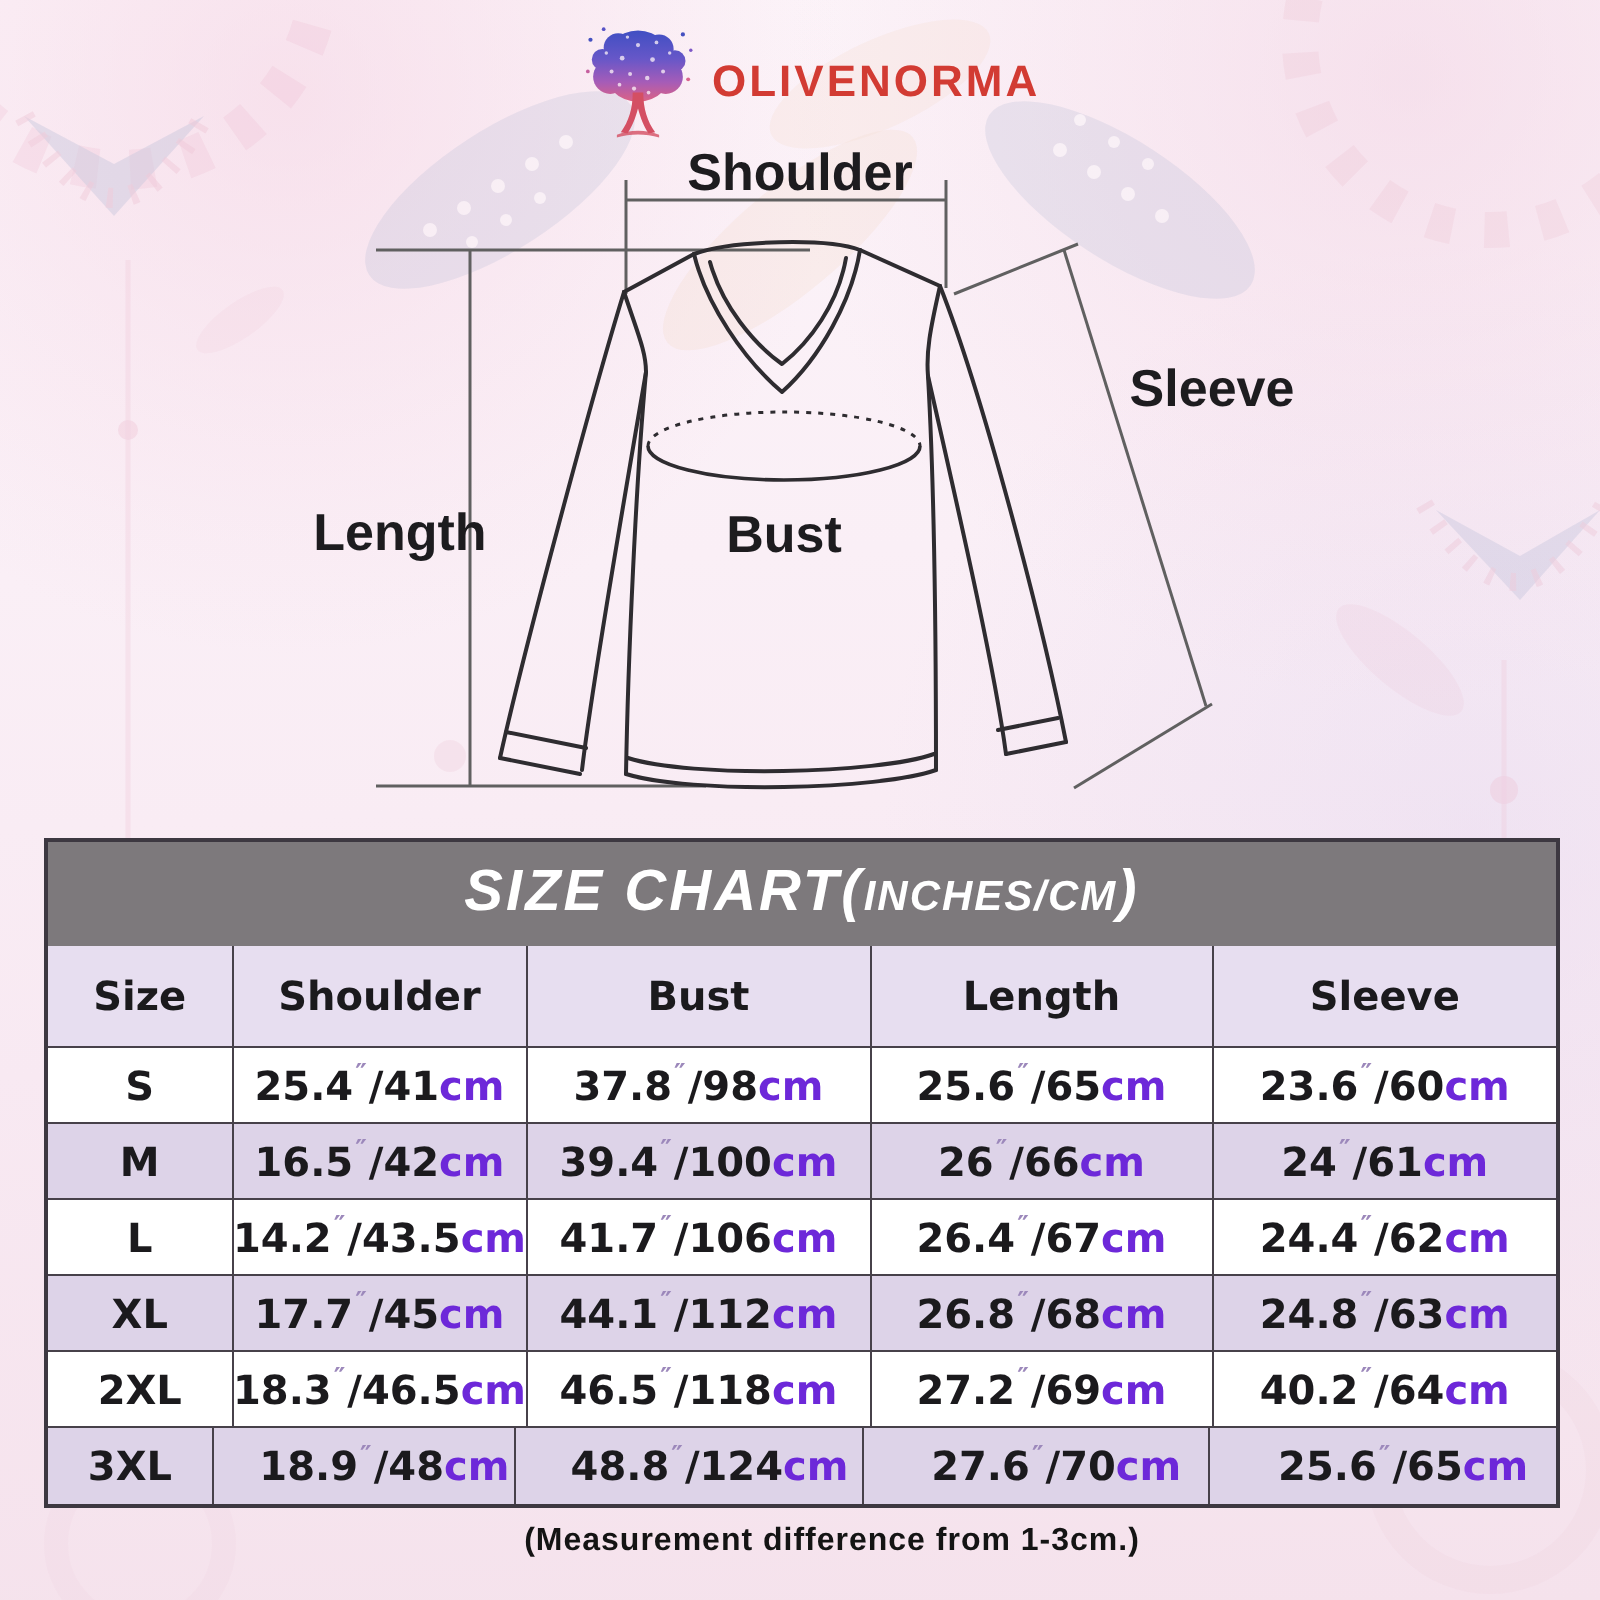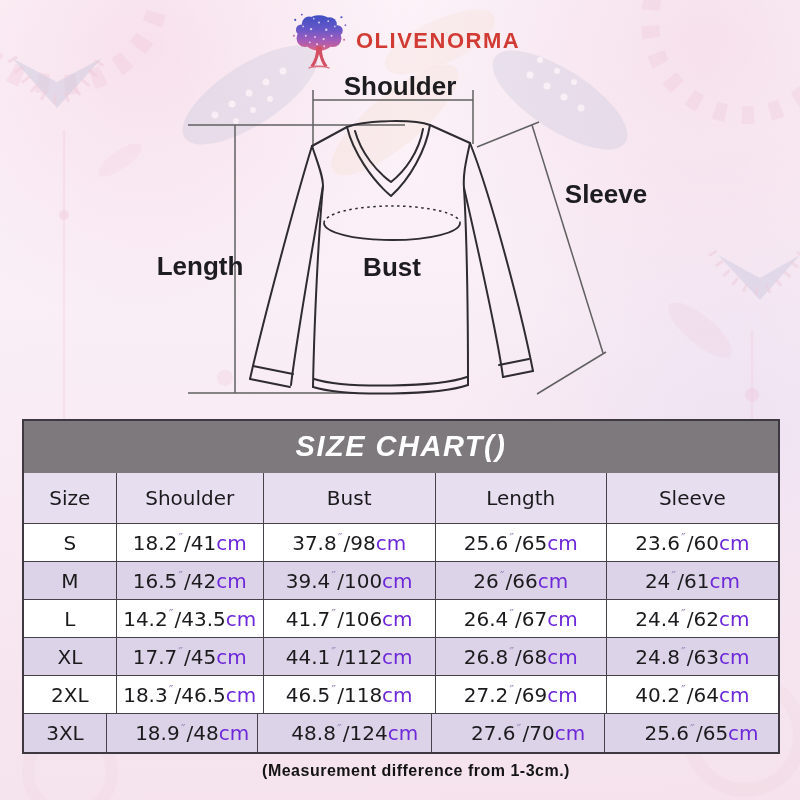--- a/index.html
+++ b/index.html
@@ -30,21 +30,21 @@
   .t-title{height:52px;background:#7d797c;color:#ffffff;display:flex;align-items:baseline;
     justify-content:center;padding-top:9px;font-weight:bold;letter-spacing:1.5px;font-style:italic;}
   .t-title .big{font-size:29px;}
   .t-title .small{font-size:21px;letter-spacing:1px;}
   .t-head{display:flex;height:51px;background:#e7def0;border-bottom:1px solid #47414a;}
   .t-row{display:flex;height:38px;border-bottom:1px solid #47414a;background:#fff;}
   .t-row.alt{background:#ddd3e8;}
   .t-row:last-child{border-bottom:none;gap:20px;}
   .t-cell{display:flex;align-items:center;justify-content:center;
     border-right:1px solid #47414a;font-family:"DejaVu Sans",sans-serif;
-    font-size:20px;color:#1b1a1d;}
+    font-size:20px;color:#1b1a1d;font-weight:bold;}
   .t-cell:last-child{border-right:none;}
   .c0{width:12.3%}.c1{width:19.5%}.c2{width:22.8%}.c3{width:22.7%}.c4{width:22.7%}
   .head{font-size:20px;}
   .qt{color:#9c88bb;font-size:13px;transform:translateY(-5px);margin:0 1px;}
   .cmu{color:#6d28d9;}
   .footnote{position:absolute;top:762px;left:0;width:100%;text-align:center;z-index:3;
     font-weight:bold;font-size:16px;color:#141414;letter-spacing:.5px;padding-left:32px;}
 </style>
 </head>
 <body>
@@ -194,34 +194,35 @@
     </g>
   </svg>
   <div class="diag-label lbl-shoulder">Shoulder</div>
   <div class="diag-label lbl-length">Length</div>
   <div class="diag-label lbl-sleeve">Sleeve</div>
   <div class="diag-label lbl-bust">Bust</div>
 
   <div class="size-table">
     <div class="t-title">
       <span class="big">SIZE CHART(</span>
+        <span class="small">INCHES/CM</span>
         <span class="big">)</span>
     </div>
     <div class="t-head">
         <div class="t-cell head c0">Size</div>
         <div class="t-cell head c1">Shoulder</div>
         <div class="t-cell head c2">Bust</div>
         <div class="t-cell head c3">Length</div>
         <div class="t-cell head c4">Sleeve</div>
       </div>
     <div>
         <div class="t-row">
           <div class="t-cell c0">S</div>
           <div class="t-cell c1">
-            <span>18.2</span>
+            <span>25.4</span>
             <span class="qt">″</span>
             <span>/41</span>
             <span class="cmu">cm</span>
           </div>
           <div class="t-cell c2">
             <span>37.8</span>
             <span class="qt">″</span>
             <span>/98</span>
             <span class="cmu">cm</span>
           </div>

